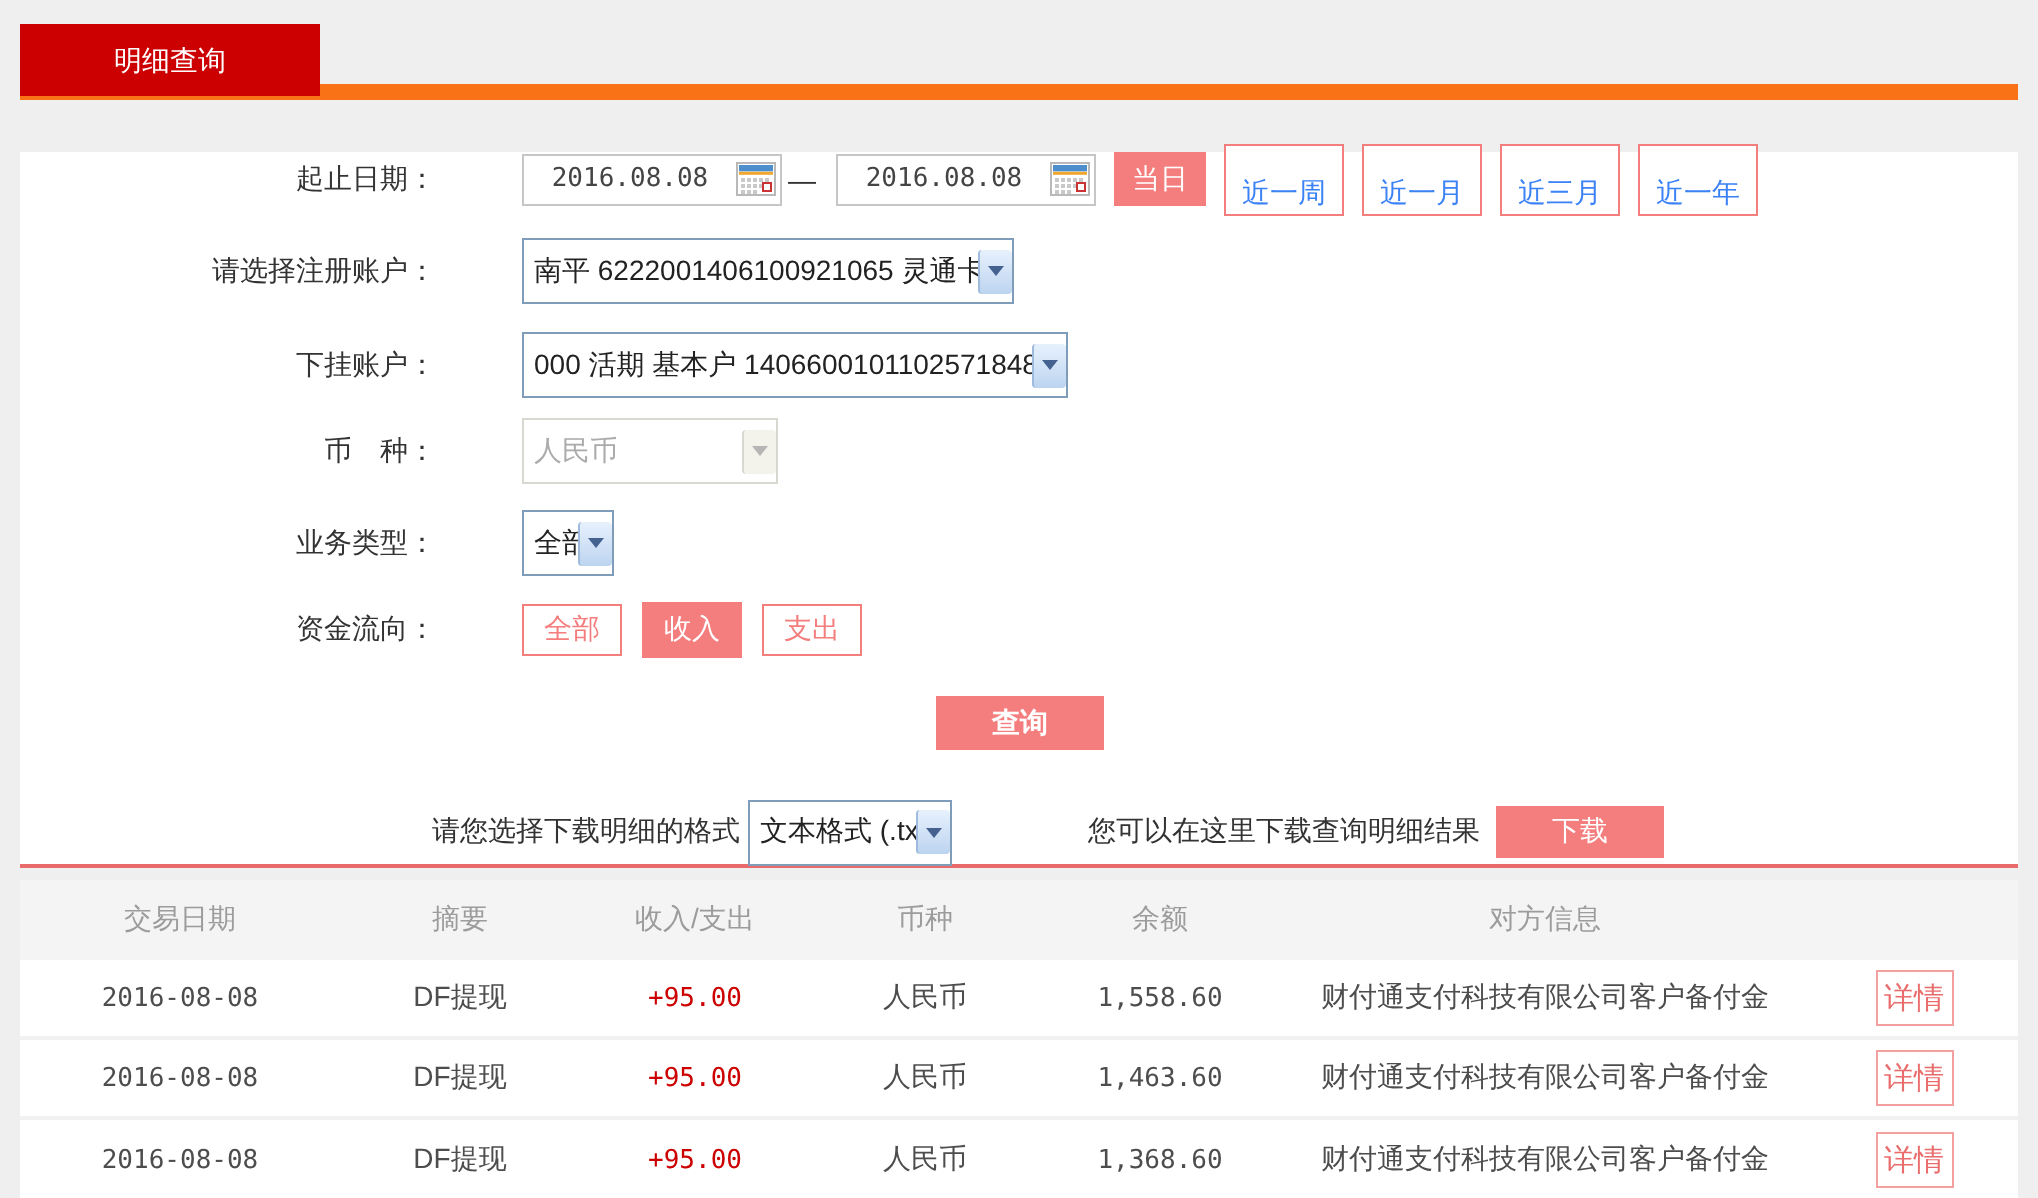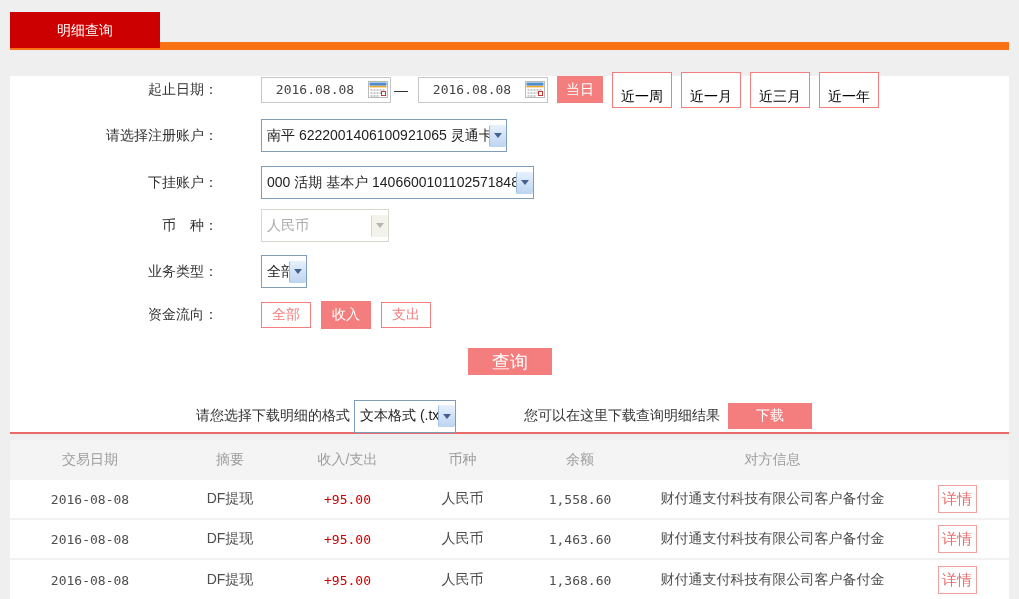--- a/index.html
+++ b/index.html
@@ -27,21 +27,21 @@
   .dateinput {
     margin-left:7px; width:130px; height:26px; border:1px solid #C6C6C6; background:#fff;
     display:flex; align-items:center; cursor:pointer;
   }
   .dateval { flex:1; text-align:center; font-family:"DejaVu Sans Mono", monospace; font-size:13px; color:#444; }
   .calicon { flex:none; margin-right:2px; display:block; }
   .dash { margin:0 3px; color:#333; }
 
   .qbtn {
     margin-left:9px; height:36px; padding:12px 8px; font-size:14px; line-height:23px;
-    background:#fff; border:1px solid #F47D7D; color:#000000; cursor:pointer;
+    background:#fff; border:1px solid #F47D7D; color:#3b82f6; cursor:pointer;
     font-family:"Liberation Sans", sans-serif;
   }
   .qbtn.filled { height:27px; line-height:27px; background:#F47D7D; border:none; color:#fff; padding:0 9px;text-align:center; }
 
   .xpselect {
     margin-left:7px; height:33px; border:1px solid #7F9DB9; background:#fff;
     display:flex; align-items:center; cursor:pointer;
   }
   .selval { flex:1; padding-left:5px; font-size:14px; color:#222; white-space:nowrap; overflow:hidden; }
   .selbtn {
@@ -56,25 +56,26 @@
 
   .flowbtn {
     margin-left:0; margin-right:10px; height:26px; padding:0 10px; font-size:14px;
     background:#fff; border:1px solid #F47D7D; color:#F47D7D; cursor:pointer;
     font-family:"Liberation Sans", sans-serif;
   }
   .flowbtn.filled { background:#F47D7D; border:none; color:#fff; height:28px; padding:0 11px; }
 
   .query-btn {
     display:block; margin-left:458px; width:84px; height:27px;
-    background:#F47D7D; color:#fff; border:none; font-size:18px; cursor:pointer;
-    font-family:"Liberation Sans", sans-serif;
-  }
-
-  .dlrow { display:flex; align-items:center; height:26px; }
+    background:#F47D7D; color:#fff; border:none; font-size:14px; cursor:pointer;
+    font-family:"Liberation Sans", sans-serif;
+    font-weight:bold;
+  }
+
+  .dlrow { display:flex; align-items:center; height:26px;padding-left:20px; }
   .dltext { color:#333; font-size:14px; }
   .dlbtn {
     margin-left:8px; width:84px; height:26px; background:#F47D7D; color:#fff; border:none;
     font-size:14px; cursor:pointer; font-family:"Liberation Sans", sans-serif;
   }
 
   
   .tablewrap { background:#fff; }
   .thead { margin-top:6px; height:40px; background:#F4F4F4; display:flex; align-items:center; }
   .thead .cell { color:#9C9C9C; font-size:14px; }

